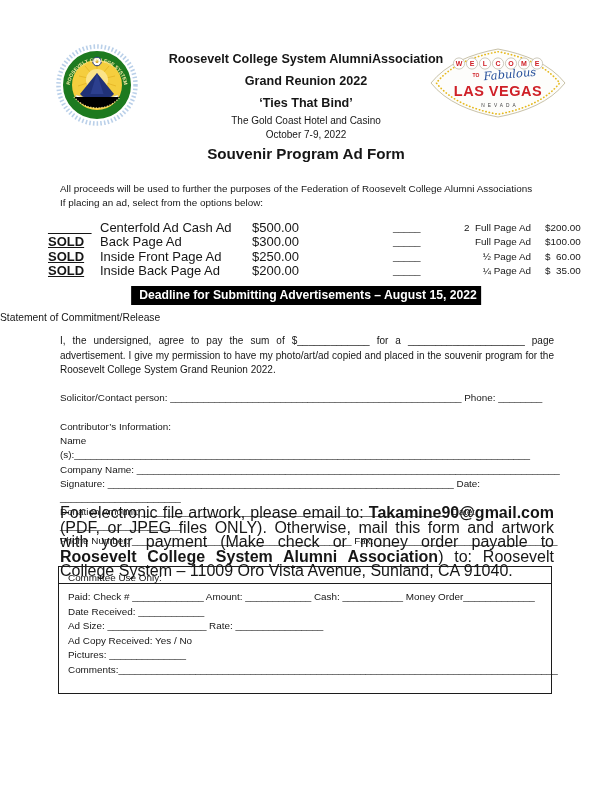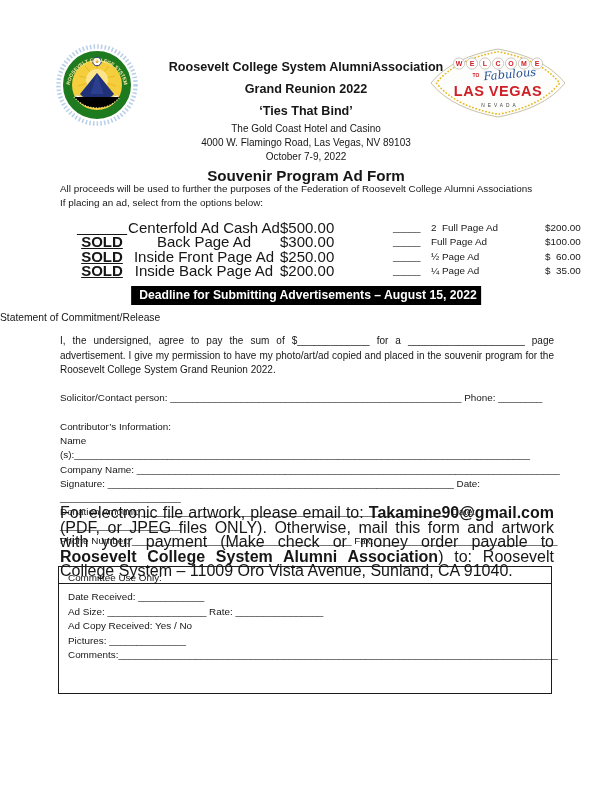--- a/index.html
+++ b/index.html
@@ -4,35 +4,35 @@
 <style>
   html,body{margin:0;padding:0;background:#888;}
   .page{
     position:relative;width:612px;height:792px;margin:0 auto;background:#ffffff;
     font-family:"Liberation Sans",sans-serif;color:#161616;overflow:hidden;
   }
   .abs{position:absolute;}
   .pre{white-space:pre-wrap;}
   
   .seal{left:54px;top:42px;width:86px;height:86px;}
-  .header-block{left:0;right:0;top:56px;text-align:center;}
+  .header-block{left:0;right:0;top:48px;text-align:center;}
   .h-bold{font-size:12.6px;font-weight:bold;line-height:22px;}
   .h-sub{font-size:10px;line-height:14px;}
   .h-form-title{font-size:15.2px;font-weight:bold;line-height:20px;margin-top:2px;}
   .vegas-sign{left:428px;top:46px;width:140px;height:74px;}
   
   .intro{left:60px;top:182px;width:500px;font-size:9.9px;line-height:14.4px;}
   
-  .price-left{left:76px;top:221px;font-size:15px;line-height:14.3px;border-collapse:collapse;text-align:center;}
+  .price-left{left:48px;top:221px;font-size:13px;line-height:14.3px;border-collapse:collapse;}
   .price-right{left:393px;top:221px;font-size:9.9px;line-height:14.3px;border-collapse:collapse;}
   .price-left td,.price-right td{padding:0;vertical-align:top;}
   .c-status{width:52px;font-weight:bold;text-decoration:underline;}
   .c-label-l{width:152px;}
   .c-blank{width:38px;}
-  .c-label-r{width:100px;text-align:left;padding-right:14px !important;white-space:pre;}
+  .c-label-r{width:100px;text-align:right;padding-right:14px !important;white-space:pre;}
   .c-price{white-space:pre;}
   
   .banner{left:50%;top:286px;transform:translateX(-50%);background:#000;color:#fff;
     font-size:12.2px;font-weight:bold;padding:2px 4px 3px 8px;white-space:nowrap;}
   .statement{left:0;right:0;top:312px;font-size:10.3px;}
   
   .commitment{left:60px;top:334px;width:494px;font-size:10px;line-height:14.7px;text-align:justify;}
   .solicitor{left:60px;top:392px;width:500px;font-size:9.9px;}
   .contrib{left:60px;top:420px;width:500px;font-size:9.9px;line-height:14.2px;}
   .electronic{left:60px;top:506px;width:494px;font-size:16px;line-height:14.6px;text-align:justify;}
@@ -76,21 +76,20 @@
     </text>
     <use href="#ringBottom"></use>
     <path d="M 20 55 A 29.5 29.5 0 0 0 66 55" fill="none" stroke="#f7e9a3" stroke-width="1.4" stroke-dasharray="1,1.8" opacity="0.9"></path>
   </svg>
 
   <div class="abs header-block">
     <div class="h-bold">Roosevelt College System AlumniAssociation</div>
     <div class="h-bold">Grand Reunion 2022</div>
     <div class="h-bold">‘Ties That Bind’</div>
     <div class="h-sub">The Gold Coast Hotel and Casino</div>
-    <div class="h-sub">4000 W. Flamingo Road, Las Vegas, NV 89103</div>
     <div class="h-sub">October 7-9, 2022</div>
     <div class="h-form-title">Souvenir Program Ad Form</div>
   </div>
 
   <svg class="abs vegas-sign" viewBox="0 0 140 74">
     <path d="M70,3 C97,8 122,18 137,37 C122,56 97,66 70,71 C43,66 18,56 3,37 C18,18 43,8 70,3 Z" fill="#fdfdfb" stroke="#c9c2a8" stroke-width="1"></path>
     <path d="M70,3 C97,8 122,18 137,37 C122,56 97,66 70,71 C43,66 18,56 3,37 C18,18 43,8 70,3 Z" transform="translate(70,37) scale(0.92) translate(-70,-37)" fill="none" stroke="#e6b91e" stroke-width="1.8" stroke-dasharray="0.3,3.4" stroke-linecap="round"></path>
     <g>
       <circle cx="31" cy="17.5" r="5.6" fill="#fff" stroke="#b9b3a0" stroke-width="0.7"></circle>
       <circle cx="44" cy="17.5" r="5.6" fill="#fff" stroke="#b9b3a0" stroke-width="0.7"></circle>
@@ -184,20 +183,21 @@
     <div class="pre">Signature: _______________________________________________________________ Date: ______________________</div>
     <div class="pre">Donation Amount: ________________________________________________________ Date: ______________________</div>
     <div class="pre">Phone Number: ________________________________________ Fax: _________________________________</div>
   </div>
 
   <div class="abs electronic"><span>For electronic file artwork, please email to: </span><b>Takamine90@gmail.com</b><span> (PDF, or JPEG files ONLY). Otherwise, mail this form and artwork with your payment (Make check or money order payable to </span><b>Roosevelt College System Alumni Association</b><span>) to: Roosevelt College System – 11009 Oro Vista Avenue, Sunland, CA 91040.</span></div>
 
   <div class="abs committee">
     <div class="committee-header">Committee Use Only:</div>
     <div class="committee-body">
+      <div class="pre">Paid: Check # _____________ Amount: ____________ Cash: ___________ Money Order_____________</div>
       <div class="pre">Date Received: ____________</div>
       <div class="pre">Ad Size: __________________ Rate: ________________</div>
       <div class="pre">Ad Copy Received: Yes / No</div>
       <div class="pre">Pictures: ______________</div>
       <div class="pre">Comments:________________________________________________________________________________</div>
     </div>
   </div>
 
 </div>
 

